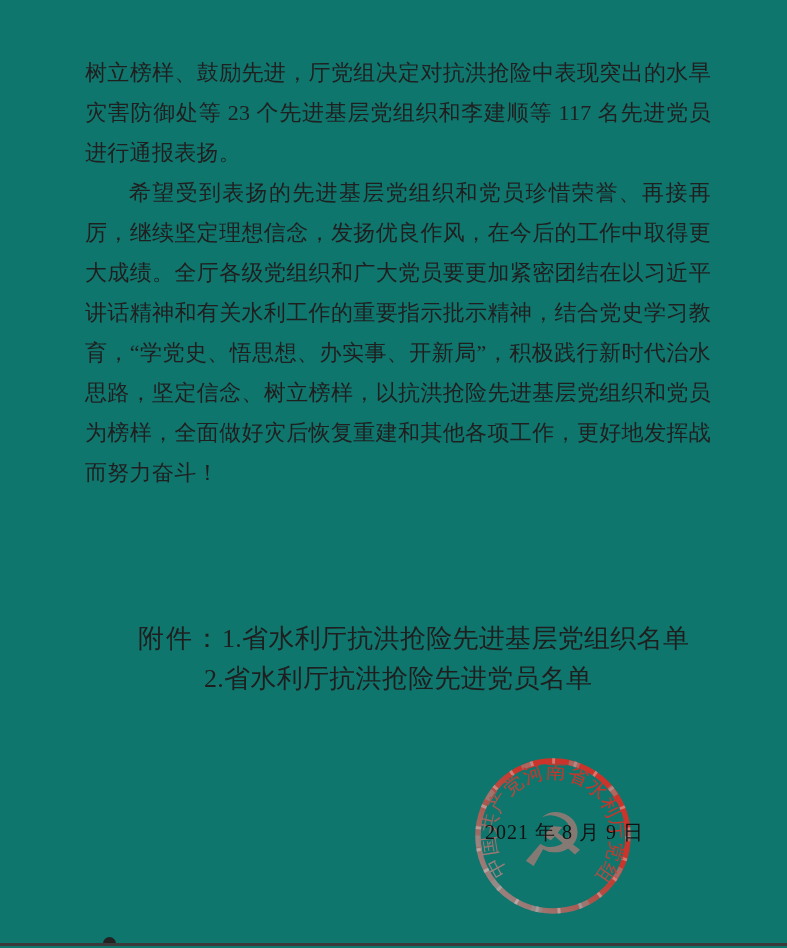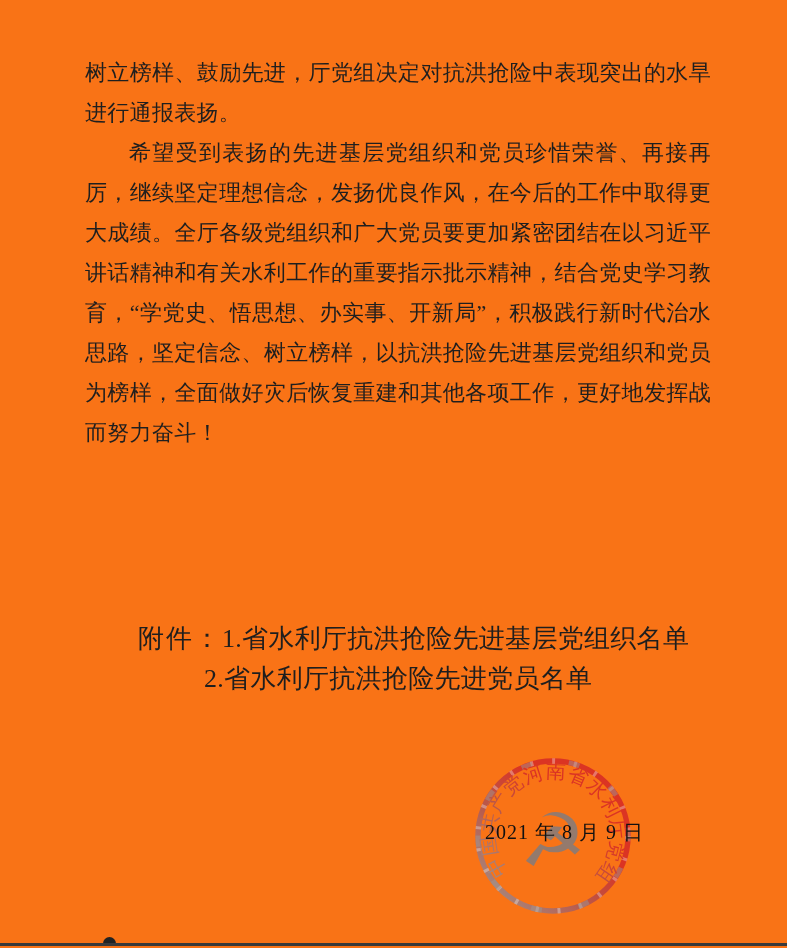--- a/index.html
+++ b/index.html
@@ -1,21 +1,21 @@
 <!DOCTYPE html>
 <html><head>
 <meta charset="utf-8">
 <style>
   * { margin: 0; padding: 0; box-sizing: border-box; }
   html, body { background: #ffffff; }
   .page {
     position: relative;
     width: 787px;
     height: 948px;
-    background: #f97316;
+    background: #0f766e;
     overflow: hidden;
     font-family: "Liberation Serif", "DejaVu Serif", serif;
     color: #1e1e1e;
   }
   .body-text {
     position: absolute;
     left: 85px;
     top: 53px;
     width: 626px;
   }
@@ -104,20 +104,21 @@
     border-radius: 7px 7px 0 0;
   }
 </style>
 </head>
 <body>
 
 <div class="page">
 
   <div class="body-text">
     <div class="line fill">树立榜样、鼓励先进，厅党组决定对抗洪抢险中表现突出的水旱</div>
+    <div class="line fill">灾害防御处等 23 个先进基层党组织和李建顺等 117 名先进党员</div>
     <div class="line">进行通报表扬。</div>
     <div class="line fill indent2">希望受到表扬的先进基层党组织和党员珍惜荣誉、再接再</div>
     <div class="line fill">厉，继续坚定理想信念，发扬优良作风，在今后的工作中取得更</div>
     <div class="line fill">大成绩。全厅各级党组织和广大党员要更加紧密团结在以习近平</div>
     <div class="line fill">讲话精神和有关水利工作的重要指示批示精神，结合党史学习教</div>
     <div class="line fill">育，“学党史、悟思想、办实事、开新局”，积极践行新时代治水</div>
     <div class="line fill">思路，坚定信念、树立榜样，以抗洪抢险先进基层党组织和党员</div>
     <div class="line fill">为榜样，全面做好灾后恢复重建和其他各项工作，更好地发挥战</div>
     <div class="line">而努力奋斗！</div>
   </div>

